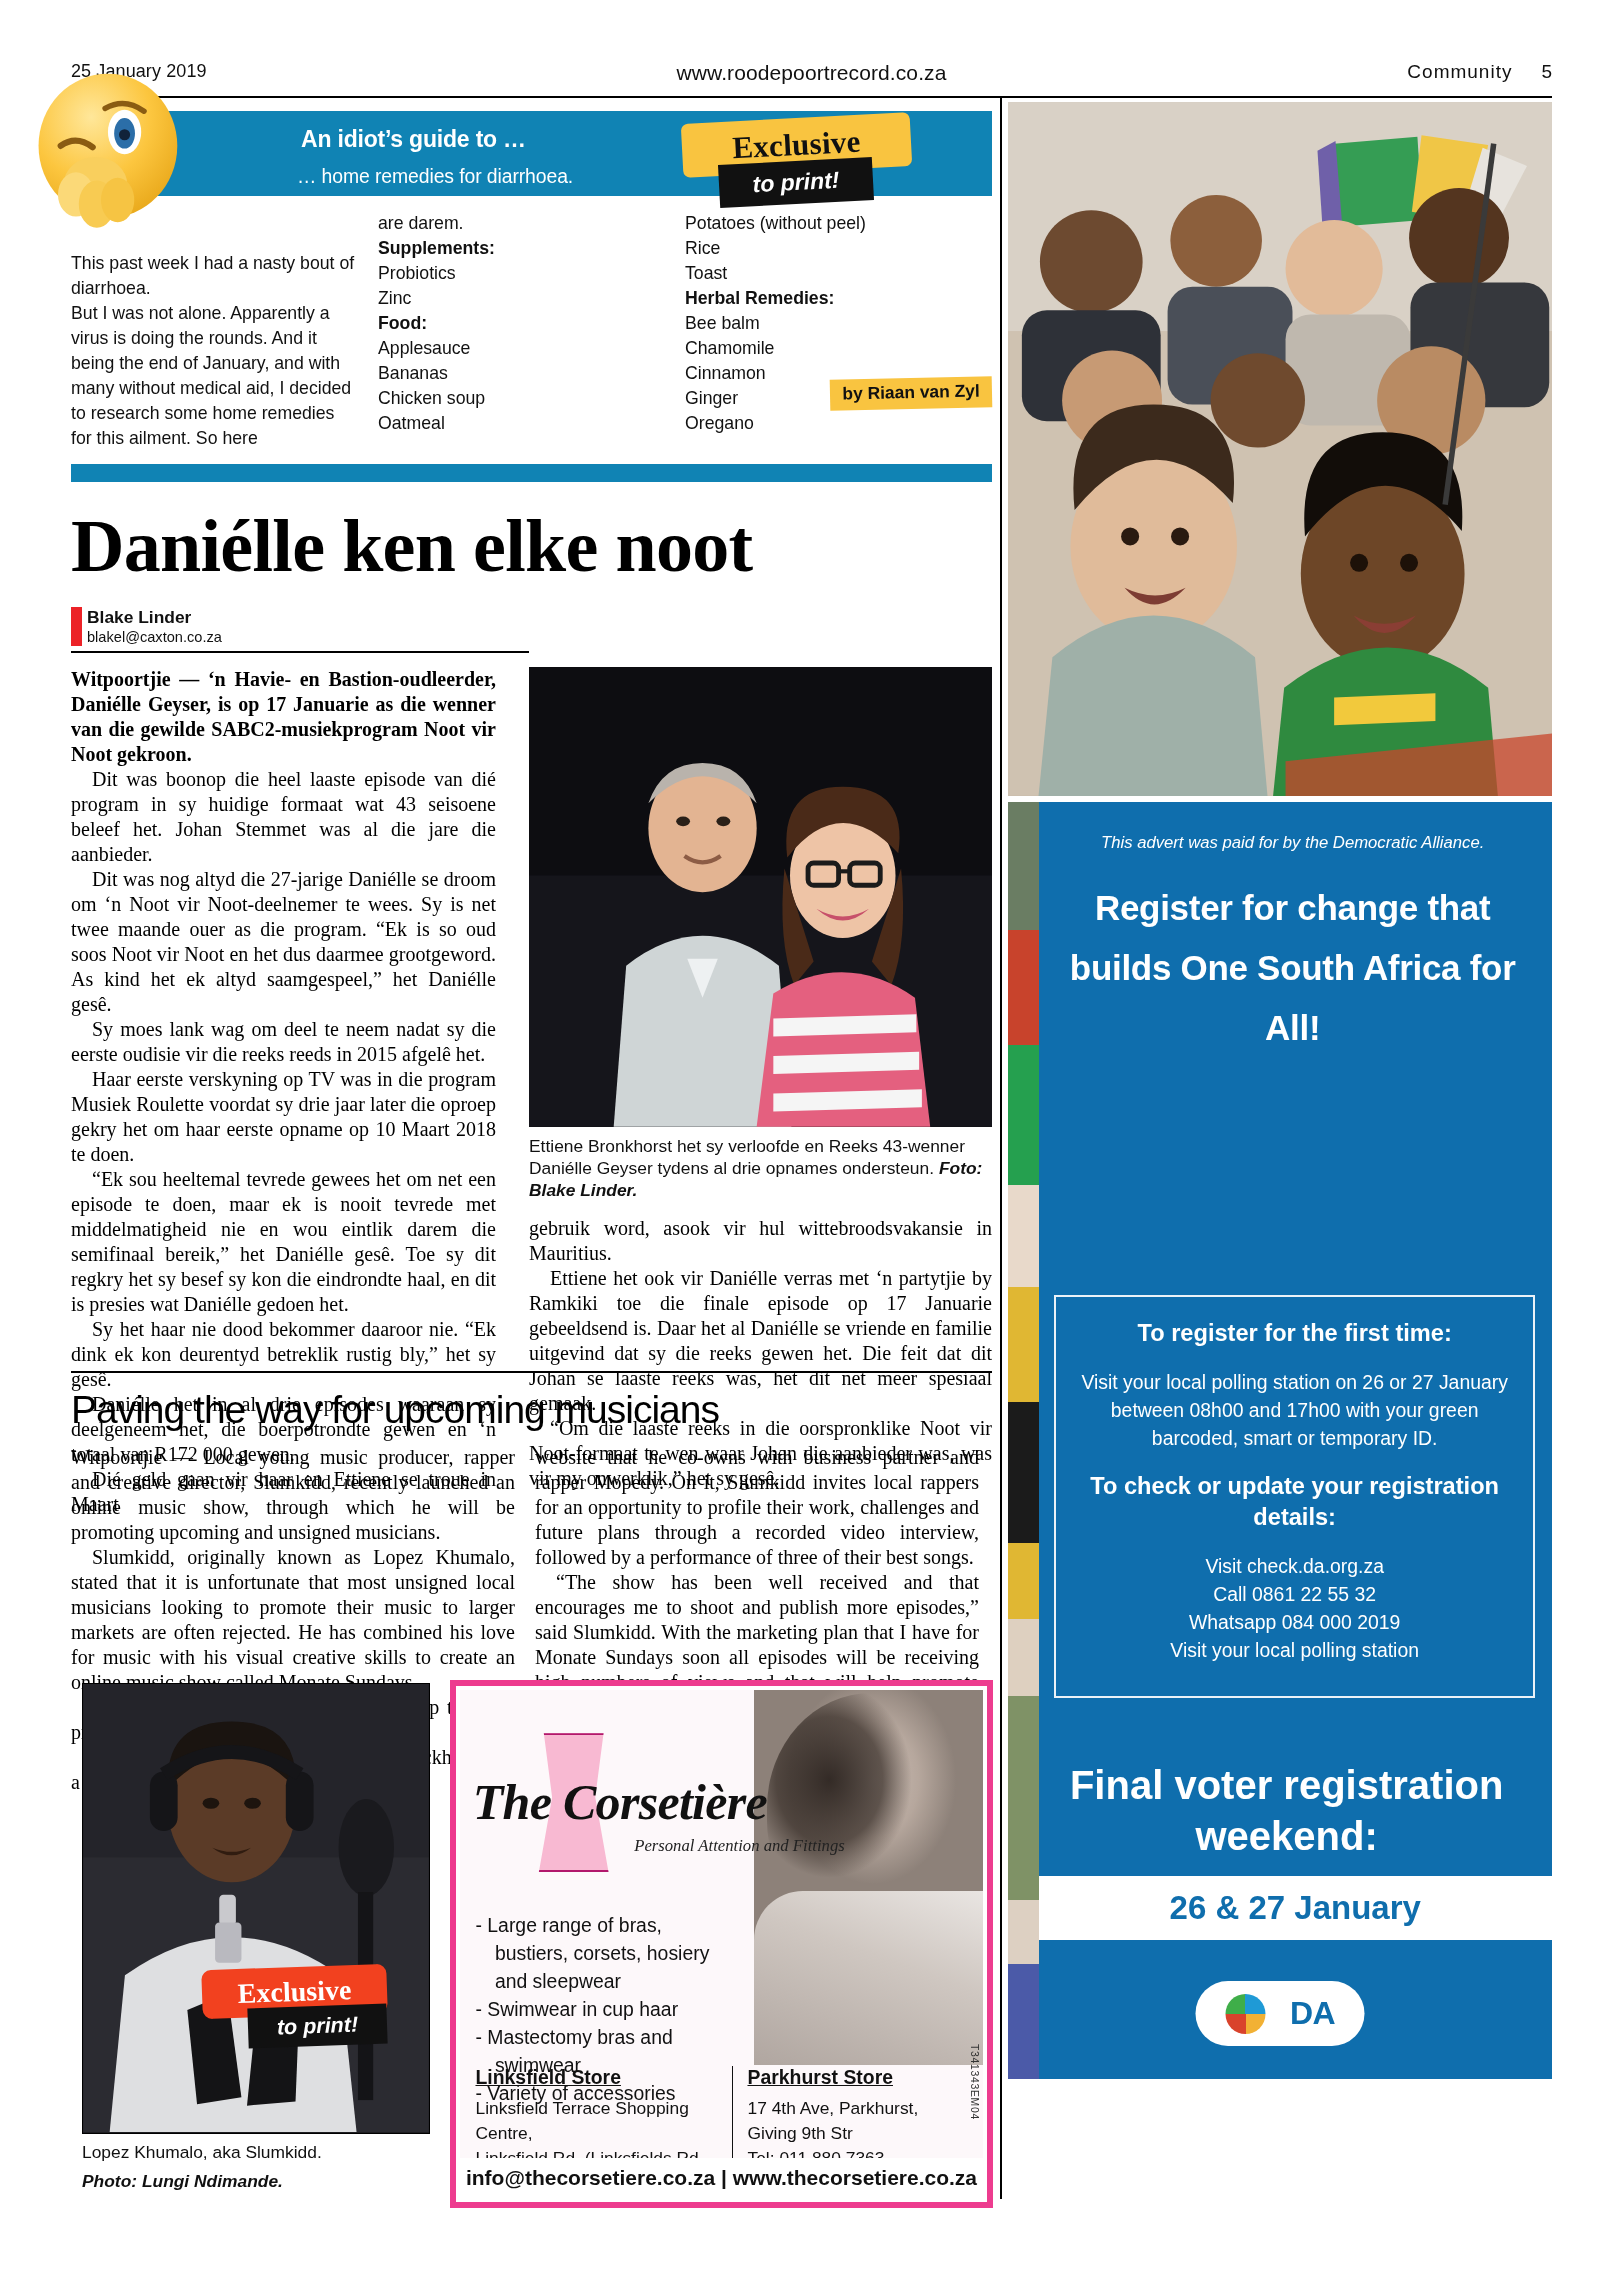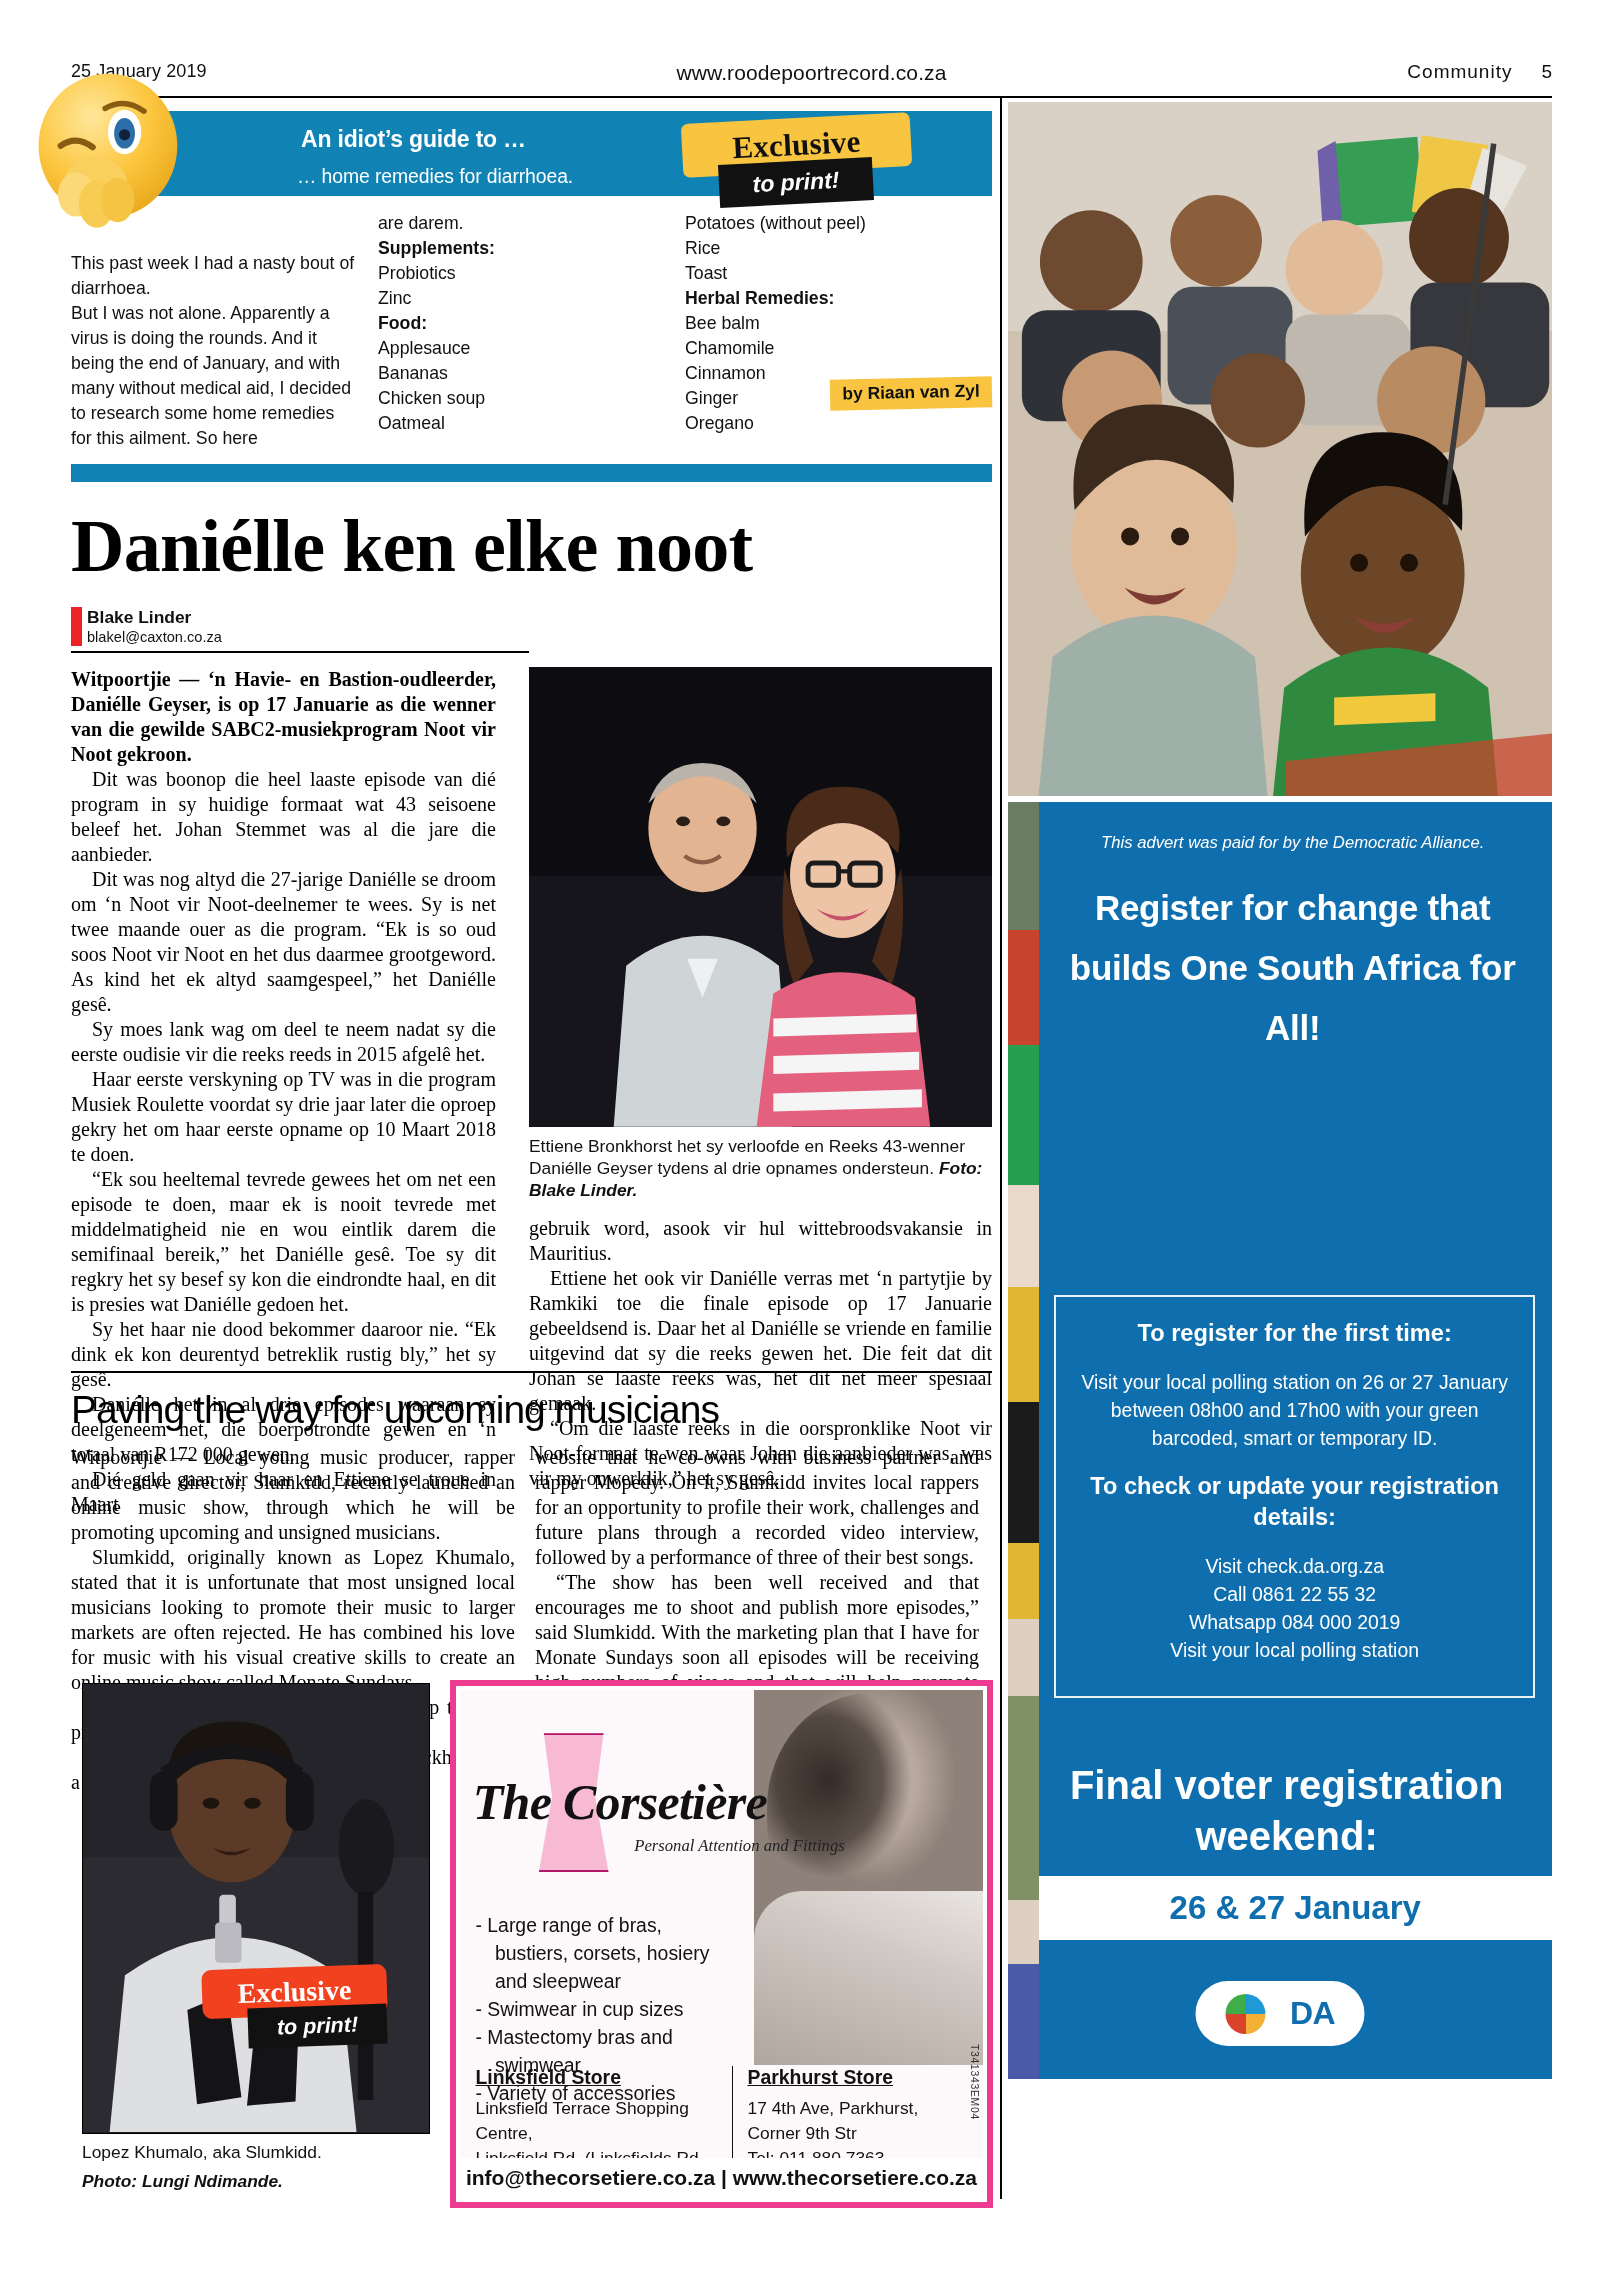--- a/index.html
+++ b/index.html
@@ -481,37 +481,37 @@
         <div class="cors-shoulder"></div>
       </div>
       <div class="cors-logo-corset"></div>
       <div class="cors-brand">The Corsetière</div>
       <div class="cors-tag">Personal Attention and Fittings</div>
 
       <div class="cors-bullets">
         <div>- Large range of bras,</div>
         <div style="padding-left:19.4px">bustiers, corsets, hosiery</div>
         <div style="padding-left:19.4px">and sleepwear</div>
-        <div>- Swimwear in cup sizes</div>
+        <div>- Swimwear in cup haar</div>
         <div>- Mastectomy bras and</div>
         <div style="padding-left:19.4px">swimwear</div>
         <div>- Variety of accessories</div>
       </div>
 
       <div class="cors-stores">
         <div class="cors-store">
           <h4>Linksfield Store</h4>
           <p>Linksfield Terrace Shopping Centre,</p>
           <p>Linksfield Rd, (Linksfields Rd Exit, N3)</p>
           <p>Tel: 011 264 0174</p>
         </div>
         <div class="cors-store right">
           <h4>Parkhurst Store</h4>
           <p>17 4th Ave, Parkhurst,</p>
-          <p>Corner 9th Str</p>
+          <p>Giving 9th Str</p>
           <p>Tel: 011 880 7363</p>
         </div>
       </div>
 
       <div class="cors-code">T341343EM04</div>
       <div class="cors-footer">info@thecorsetiere.co.za | www.thecorsetiere.co.za</div>
     </div>
   </div>
 
   <div class="rail-rule"></div>

